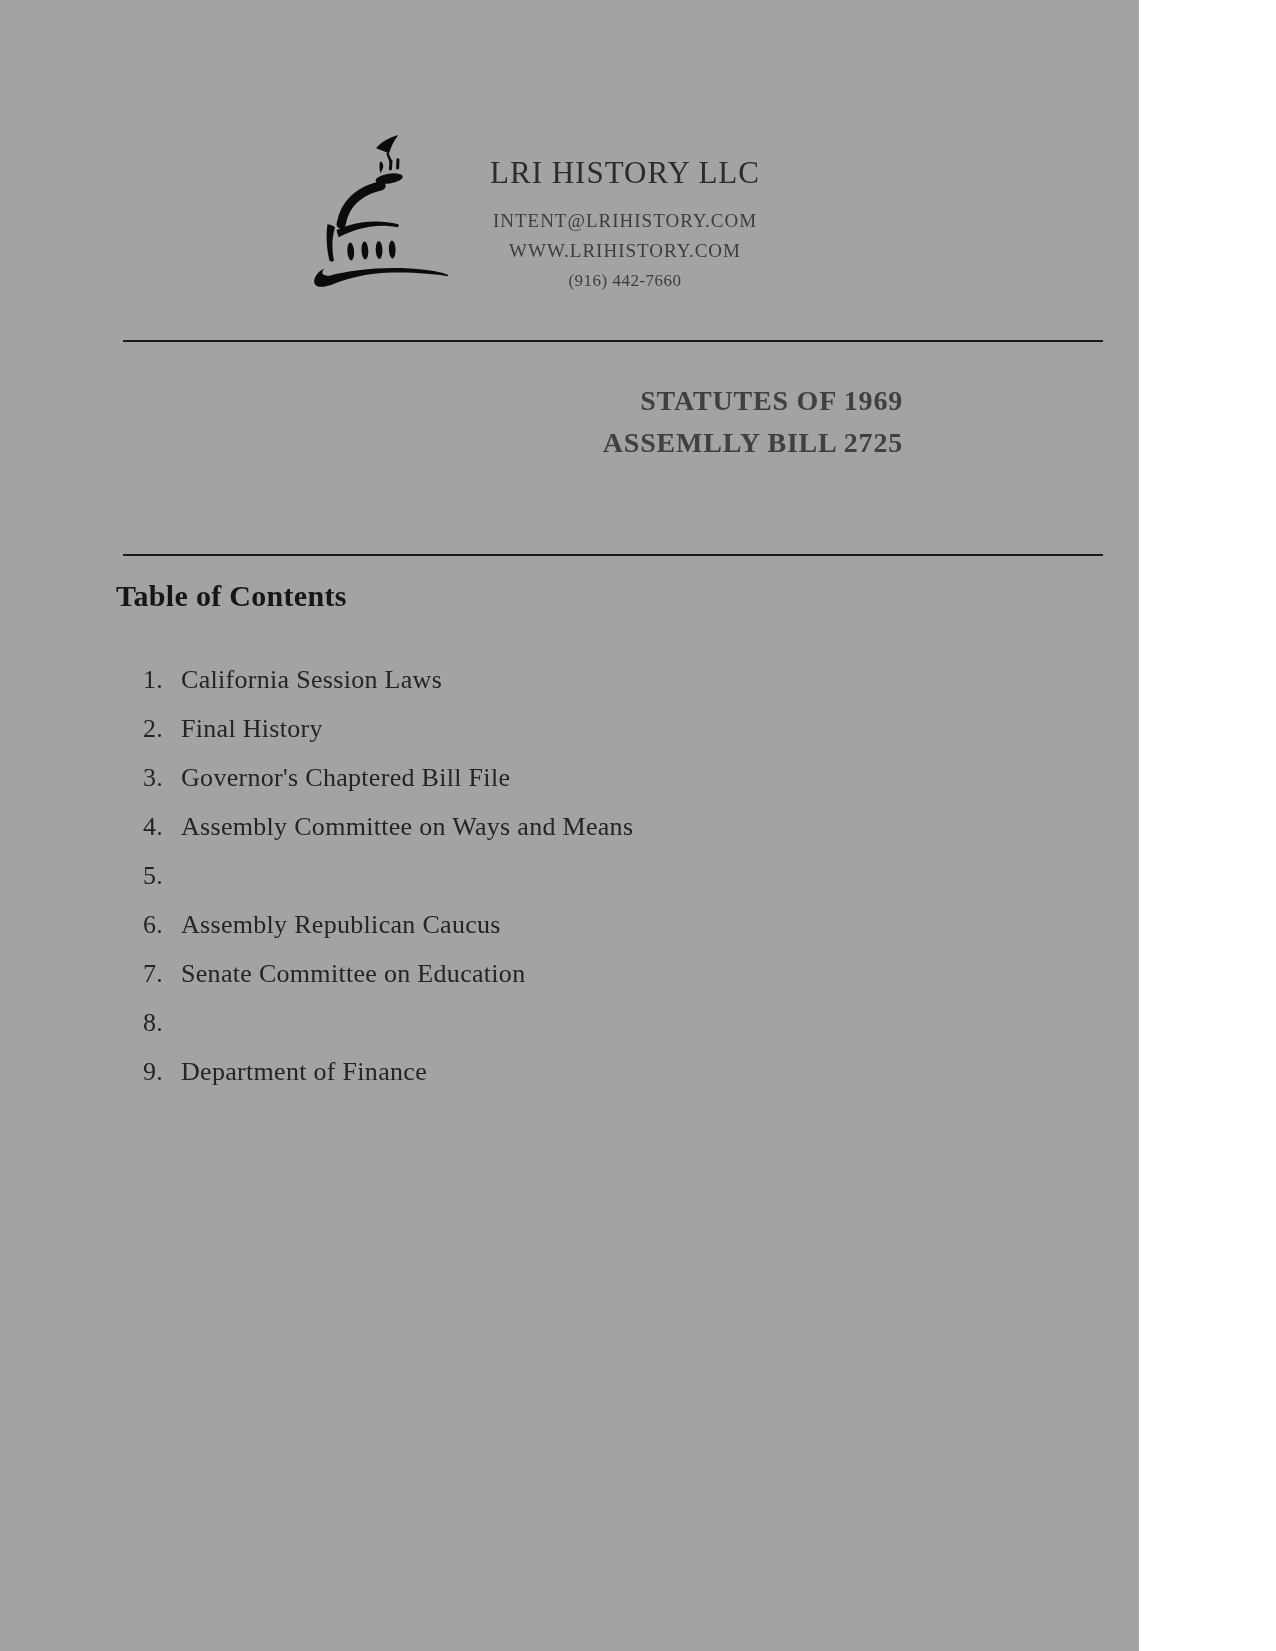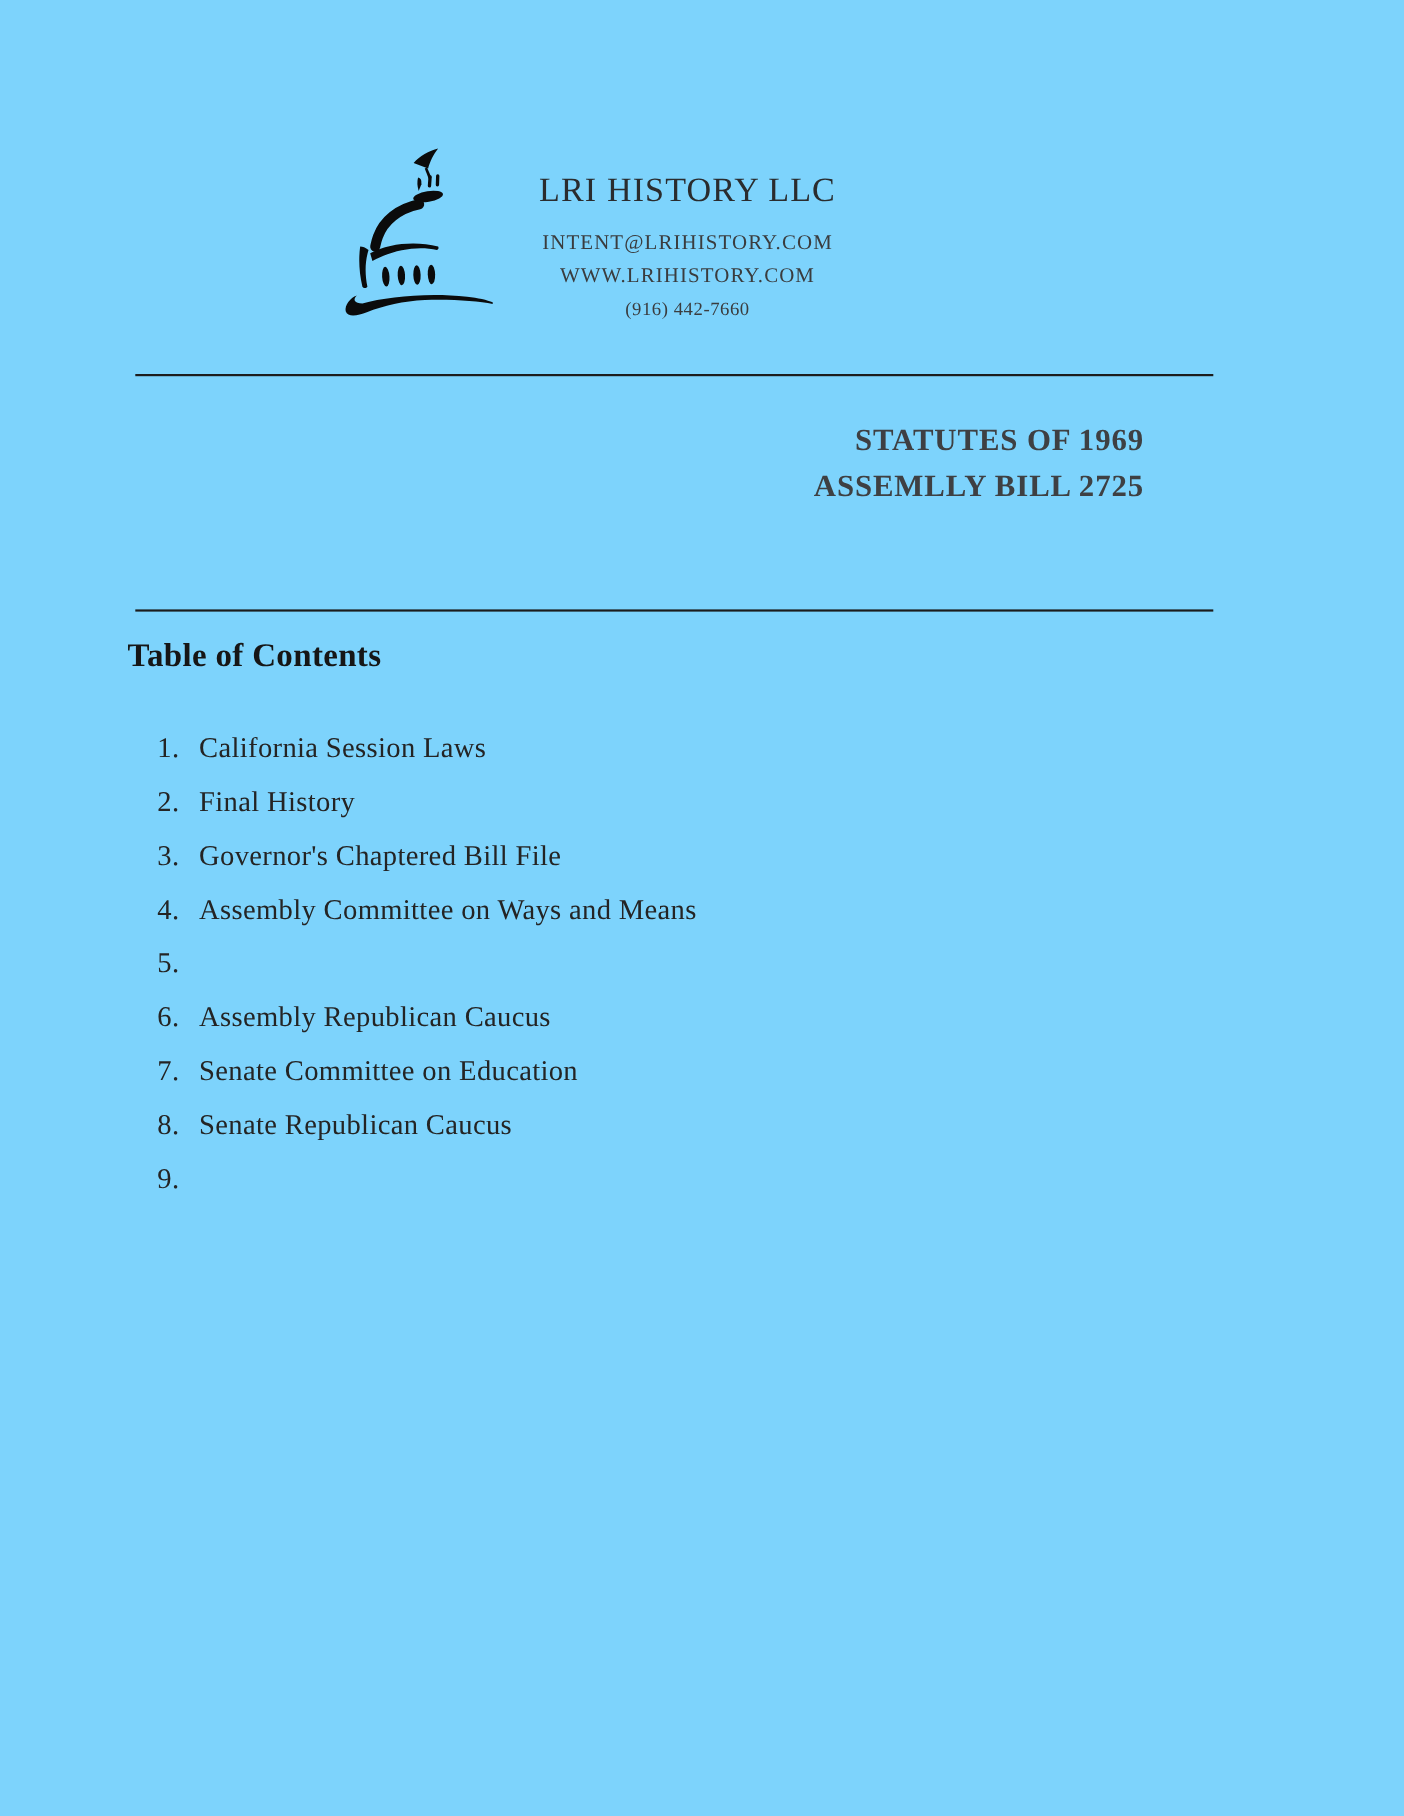--- a/index.html
+++ b/index.html
@@ -2,23 +2,23 @@
 <html><head>
 <meta charset="utf-8">
 <style>
   html, body {
     margin: 0;
     padding: 0;
     background: #ffffff;
   }
   .page {
     position: relative;
-    width: 1276px;
+    width: 1139px;
     height: 1651px;
-    background: #7dd3fc;
+    background: #a3a3a3;
     font-family: "Liberation Serif", "DejaVu Serif", serif;
     overflow: hidden;
   }
 
   
   .logo {
     position: absolute;
     left: 293px;
     top: 130px;
     width: 162px;
@@ -183,20 +183,20 @@
     <li class="toc-item">
       <span class="num">6.</span>
       <span class="label">Assembly Republican Caucus</span>
     </li>
     <li class="toc-item">
       <span class="num">7.</span>
       <span class="label">Senate Committee on Education</span>
     </li>
     <li class="toc-item">
       <span class="num">8.</span>
-      <span class="label">Senate Republican Caucus</span>
     </li>
     <li class="toc-item">
       <span class="num">9.</span>
+      <span class="label">Department of Finance</span>
     </li>
   </ol>
 
 </div>
 
 </body></html>

